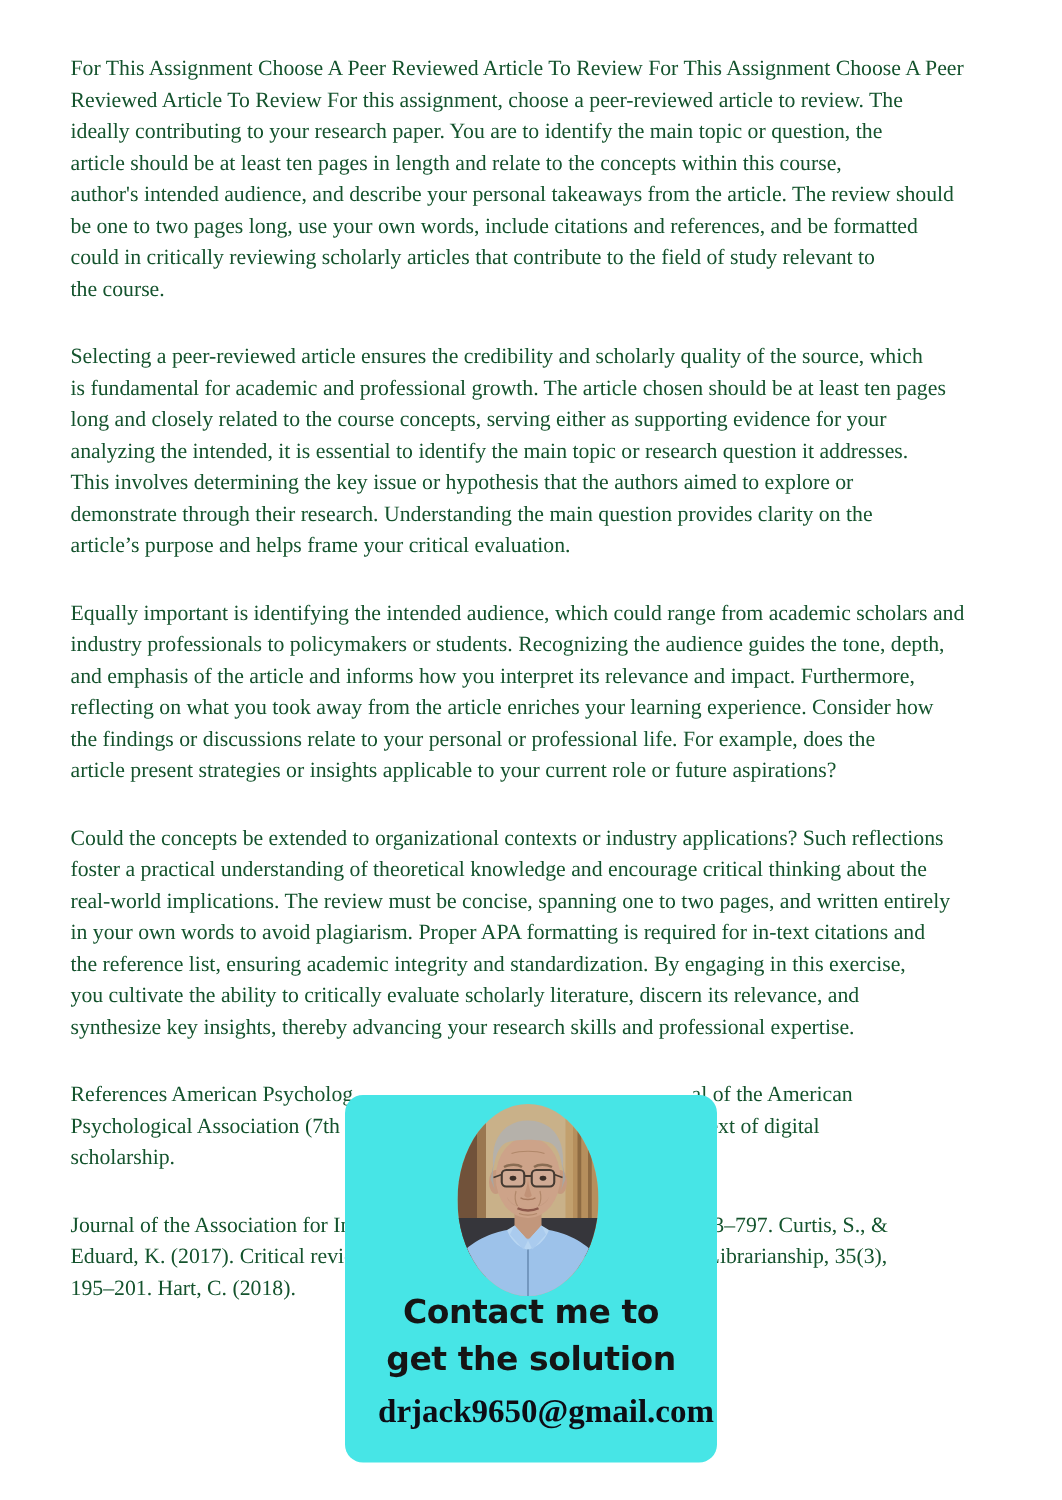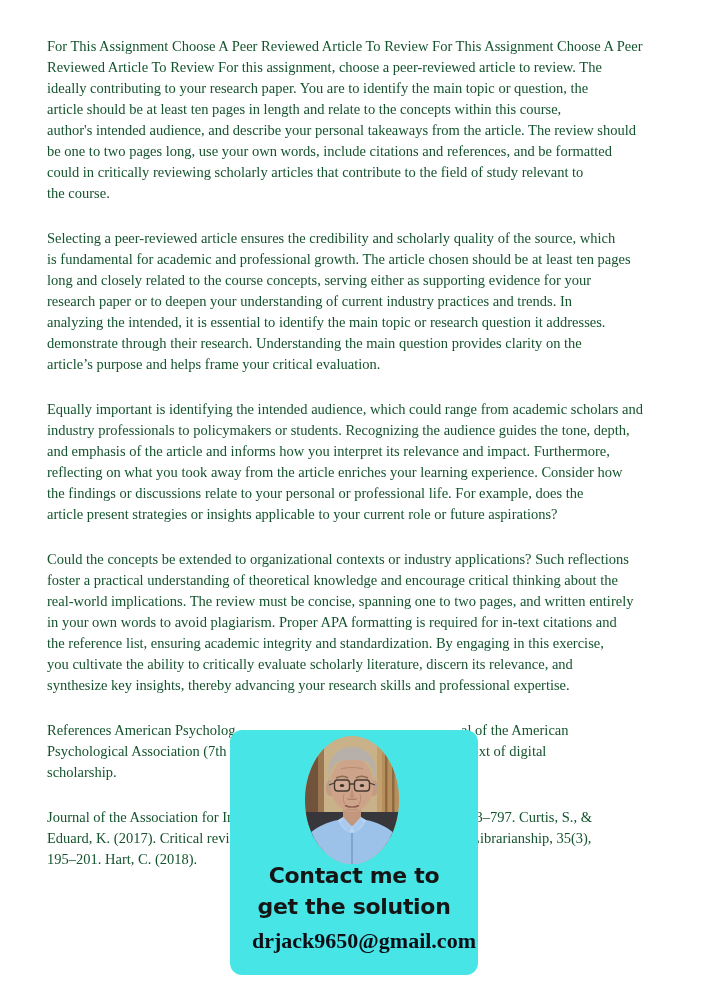--- a/index.html
+++ b/index.html
@@ -75,22 +75,22 @@
     <div class="line">author's intended audience, and describe your personal takeaways from the article. The review should</div>
     <div class="line">be one to two pages long, use your own words, include citations and references, and be formatted</div>
     <div class="line">could in critically reviewing scholarly articles that contribute to the field of study relevant to</div>
     <div class="line">the course.</div>
   </div>
 
   <div class="para">
     <div class="line">Selecting a peer-reviewed article ensures the credibility and scholarly quality of the source, which</div>
     <div class="line">is fundamental for academic and professional growth. The article chosen should be at least ten pages</div>
     <div class="line">long and closely related to the course concepts, serving either as supporting evidence for your</div>
-    <div class="line">research paper or to deepen your understanding of current industry practices and trends. In</div>
     <div class="line">analyzing the intended, it is essential to identify the main topic or research question it addresses.</div>
+    <div class="line">This involves determining the key issue or hypothesis that the authors aimed to explore or</div>
     <div class="line">demonstrate through their research. Understanding the main question provides clarity on the</div>
     <div class="line">article’s purpose and helps frame your critical evaluation.</div>
   </div>
 
   <div class="para">
     <div class="line">Equally important is identifying the intended audience, which could range from academic scholars and</div>
     <div class="line">industry professionals to policymakers or students. Recognizing the audience guides the tone, depth,</div>
     <div class="line">and emphasis of the article and informs how you interpret its relevance and impact. Furthermore,</div>
     <div class="line">reflecting on what you took away from the article enriches your learning experience. Consider how</div>
     <div class="line">the findings or discussions relate to your personal or professional life. For example, does the</div>

